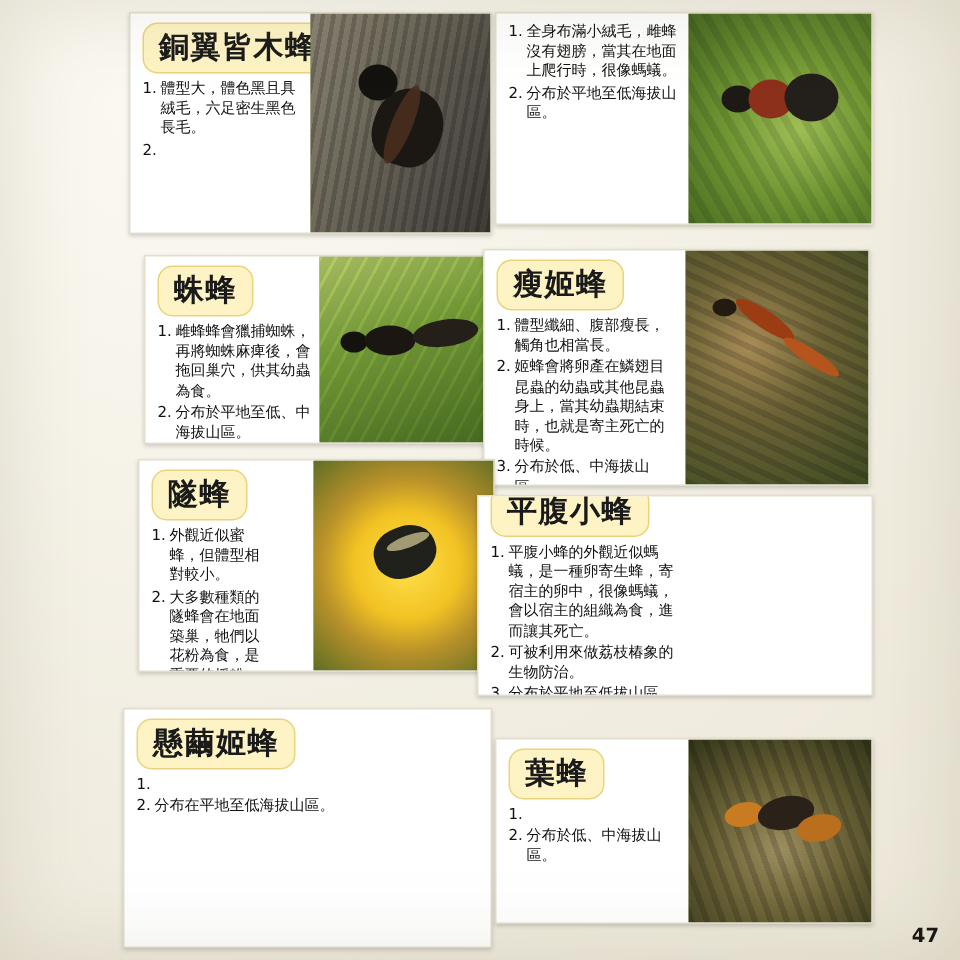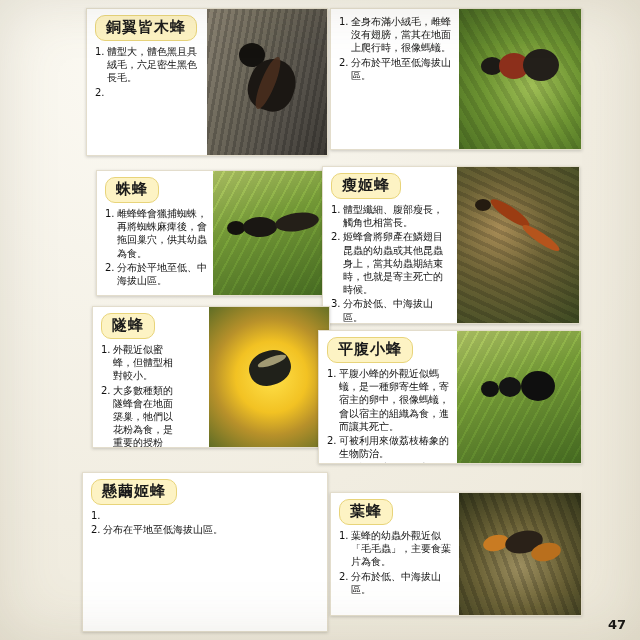--- a/index.html
+++ b/index.html
@@ -29,21 +29,21 @@
     padding:6px 6px 6px 8px;
     display:flex;flex-direction:column;
     min-width:0;
   }
   .title{
     align-self:flex-start;
     background:#fdf3c4;
     border:1px solid #e8d47a;
     border-radius:10px;
     padding:2px 10px 3px 10px;
-    font-size:15px;
+    font-size:20px;
     font-weight:bold;
     color:#1a1a1a;
     letter-spacing:1px;
     margin-bottom:4px;
     white-space:nowrap;
   }
   ol.lines{
     margin:0;padding:0;list-style:none;
     font-size:10px;line-height:1.32;color:#111;
   }
@@ -241,21 +241,21 @@
     </div>
     <div class="photo ph-flower" style="width:120px;">
       <div class="inner"></div>
       <div class="bug" style="left:30px;top:36px;width:64px;height:56px;">
         <div class="body" style="left:10px;top:8px;width:42px;height:34px;background:#20211a;border-radius:46%;transform:rotate(-20deg);"></div>
         <div class="body" style="left:18px;top:14px;width:30px;height:8px;background:#d8cf9a;transform:rotate(-20deg);opacity:.7;"></div>
       </div>
     </div>
   </div>
 
-  <div class="card photo-right" style="left:318px;top:330px;width:262px;height:132px;">
+  <div class="card photo-right" style="left:318px;top:330px;width:262px;height:132px;align-items:center;">
     <div class="textcol">
       <div class="title">平腹小蜂</div>
       <ol class="lines">
         <li>
             <span class="num">1.</span>
             <span class="txt">平腹小蜂的外觀近似螞蟻，是一種卵寄生蜂，寄宿主的卵中，很像螞蟻，會以宿主的組織為食，進而讓其死亡。</span>
           </li>
         <li>
             <span class="num">2.</span>
             <span class="txt">可被利用來做荔枝椿象的生物防治。</span>
@@ -298,21 +298,20 @@
       </div>
     </div>
   </div>
 
   <div class="card photo-right" style="left:330px;top:492px;width:250px;height:122px;">
     <div class="textcol">
       <div class="title">葉蜂</div>
       <ol class="lines">
         <li>
             <span class="num">1.</span>
-            <span class="txt">葉蜂的幼蟲外觀近似「毛毛蟲」，主要食葉片為食。</span>
           </li>
         <li>
             <span class="num">2.</span>
             <span class="txt">分布於低、中海拔山區。</span>
           </li>
       </ol>
     </div>
     <div class="photo ph-soil" style="width:122px;">
       <div class="inner"></div>
       <div class="bug" style="left:20px;top:24px;width:86px;height:72px;">

